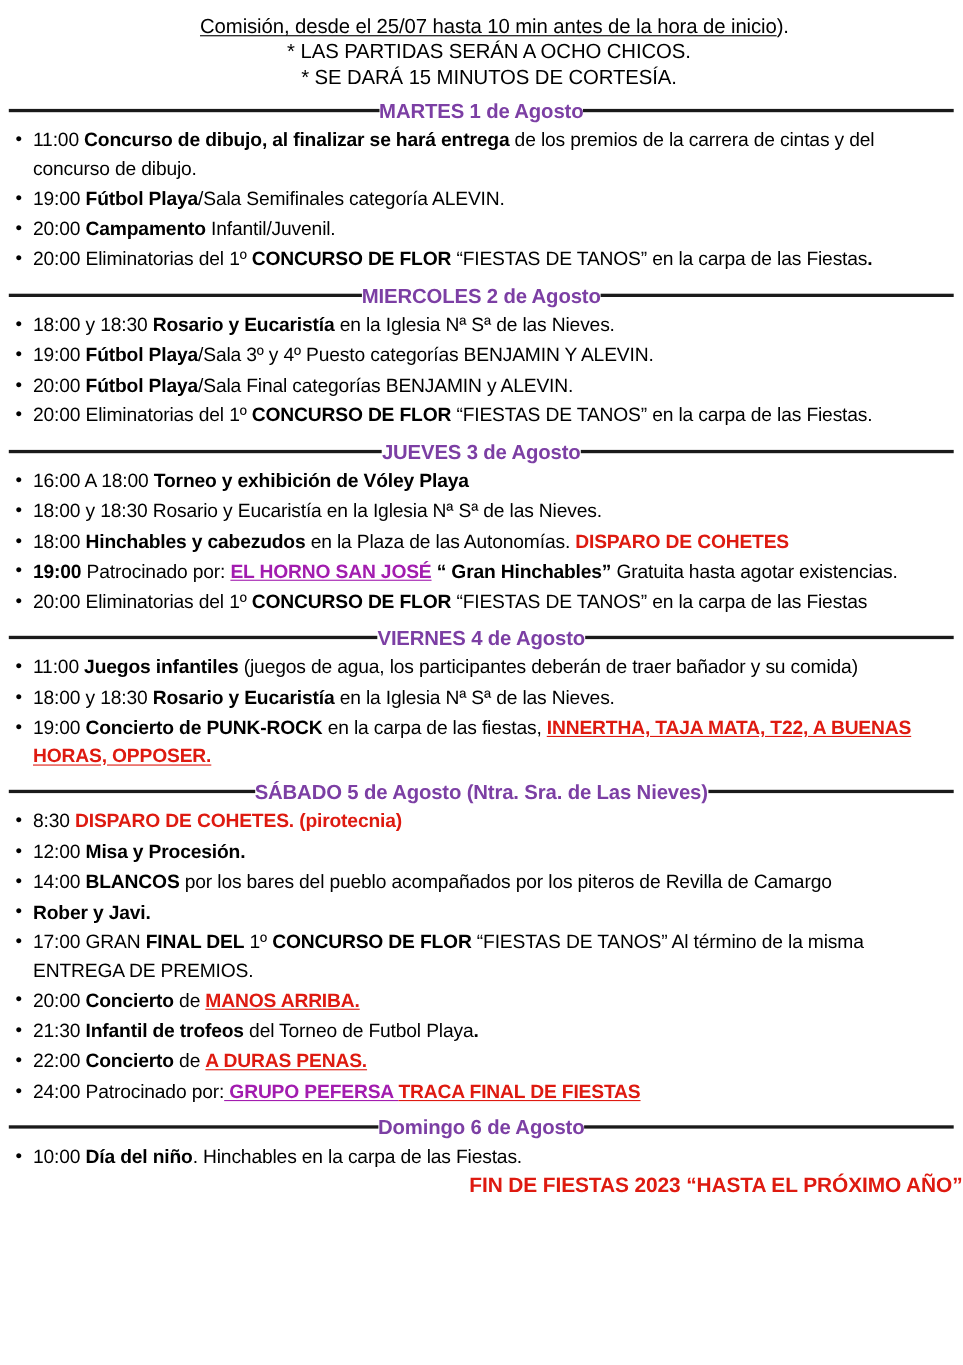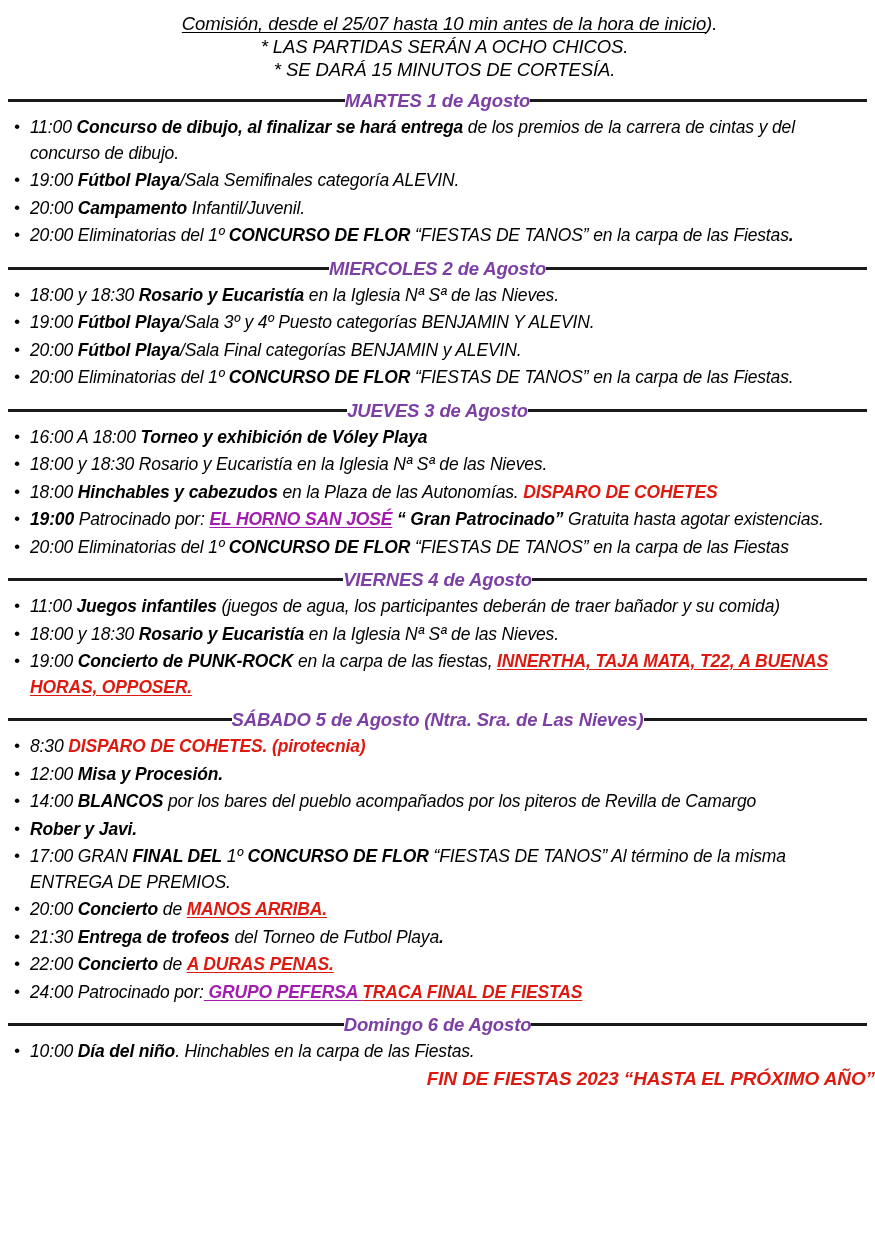--- a/index.html
+++ b/index.html
@@ -13,21 +13,20 @@
     font-family: "Liberation Sans", sans-serif;
     color: #000000;
     overflow: hidden;
   }
   .page {
     width: 875px;
     height: 1241px;
     position: relative;
     box-sizing: border-box;
     padding: 0;
-    font-style: italic;
   }
 
   
   .intro {
     padding: 12px 8px 0 8px;
   }
   .intro-line {
     font-size: 18.5px;
     line-height: 23px;
     letter-spacing: -0.1px;
@@ -144,21 +143,21 @@
       <div class="sec">
         <div class="day-header">
           <span class="rule"></span>
           <span class="day-title">JUEVES 3 de Agosto</span>
           <span class="rule"></span>
         </div>
         <ul class="events">
           <li><span>16:00 A 18:00 </span><span class="b">Torneo y exhibición de Vóley Playa</span></li>
           <li><span>18:00 y 18:30 Rosario y Eucaristía en la Iglesia Nª Sª de las Nieves.</span></li>
           <li><span>18:00    </span><span class="b">Hinchables y cabezudos</span><span> en la Plaza de las Autonomías.  </span><span class="b red">DISPARO DE COHETES</span></li>
-          <li><span class="b">19:00</span><span>    Patrocinado por: </span><span class="b navy u">EL HORNO SAN JOSÉ</span><span class="b">  “ Gran Patrocinado”</span><span> Gratuita hasta agotar existencias.</span></li>
+          <li><span class="b">19:00</span><span>    Patrocinado por: </span><span class="b navy u">EL HORNO SAN JOSÉ</span><span class="b">  “ Gran Hinchables”</span><span> Gratuita hasta agotar existencias.</span></li>
           <li><span>20:00    Eliminatorias del 1º </span><span class="b">CONCURSO DE FLOR</span><span> “FIESTAS DE TANOS” en la carpa de las Fiestas</span></li>
         </ul>
       </div>
       <div class="sec">
         <div class="day-header">
           <span class="rule"></span>
           <span class="day-title">VIERNES 4 de Agosto</span>
           <span class="rule"></span>
         </div>
         <ul class="events">
@@ -173,21 +172,21 @@
           <span class="day-title">SÁBADO 5 de Agosto (Ntra. Sra. de Las Nieves)</span>
           <span class="rule"></span>
         </div>
         <ul class="events">
           <li><span> 8:30    </span><span class="b red">DISPARO DE COHETES. (pirotecnia)</span></li>
           <li><span>12:00 </span><span class="b">Misa y Procesión.</span></li>
           <li><span>14:00 </span><span class="b">BLANCOS</span><span> por los bares del pueblo acompañados por los piteros de Revilla de Camargo</span></li>
           <li class="centerline"><span class="b">Rober y Javi.</span></li>
           <li><span>17:00    GRAN </span><span class="b">FINAL DEL</span><span> 1º </span><span class="b">CONCURSO DE FLOR</span><span> “FIESTAS DE TANOS” Al término de la misma ENTREGA DE PREMIOS.</span></li>
           <li><span>20:00    </span><span class="b">Concierto</span><span> de </span><span class="b red u">MANOS ARRIBA.</span></li>
-          <li><span>21:30     </span><span class="b">Entrega de trofeos</span><span> del Torneo de Futbol Playa</span><span class="b">.</span></li>
+          <li><span>21:30     </span><span class="b">Infantil de trofeos</span><span> del Torneo de Futbol Playa</span><span class="b">.</span></li>
           <li><span>22:00    </span><span class="b">Concierto</span><span> de </span><span class="b red u">A DURAS PENAS.</span></li>
           <li><span>24:00     Patrocinado por:</span><span class="b navy u"> GRUPO PEFERSA </span><span class="b red u"> TRACA FINAL DE FIESTAS</span></li>
         </ul>
       </div>
       <div class="sec">
         <div class="day-header">
           <span class="rule"></span>
           <span class="day-title">Domingo 6 de Agosto</span>
           <span class="rule"></span>
         </div>

